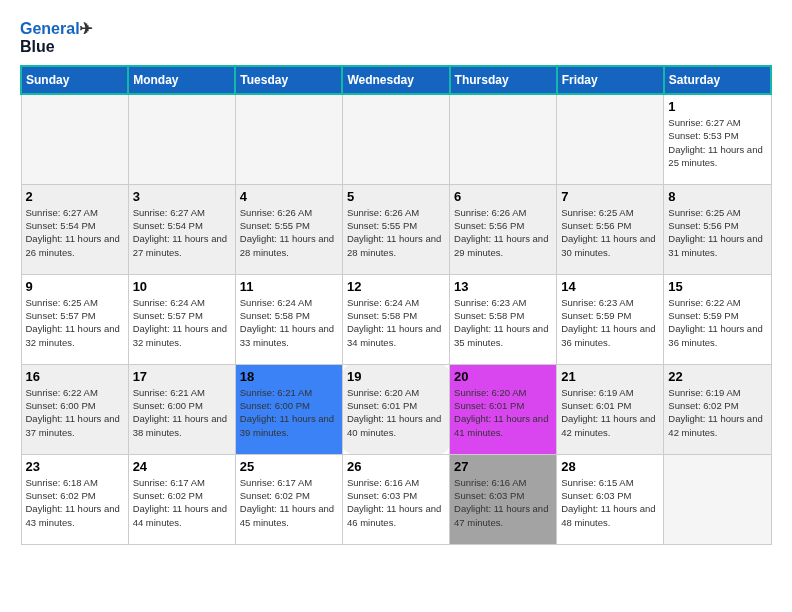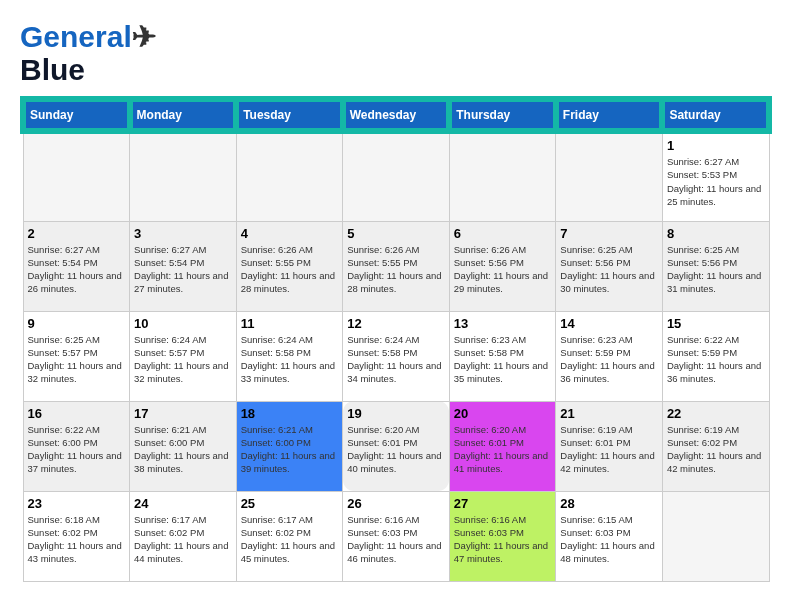--- a/index.html
+++ b/index.html
@@ -14,21 +14,21 @@
       display: flex;
       justify-content: space-between;
       align-items: flex-start;
       margin-bottom: 10px;
     }
     .logo {
       display: flex;
       align-items: center;
     }
     .logo-text {
-      font-size: 30px;
+      font-size: 16px;
       font-weight: bold;
       color: #333;
       line-height: 1.1;
     }
     .logo-text span {
       color: #1565c0;
     }
     .title-area {
       text-align: right;
     }
@@ -46,21 +46,21 @@
       border-collapse: collapse;
       font-size: 10.5px;
     }
     thead tr th {
       background-color: #1565c0;
       color: #fff;
       padding: 6px 4px;
       text-align: left;
       font-size: 12px;
       font-weight: bold;
-      border: 6px solid #14b8a6;
+      border: 2px solid #14b8a6;
     }
     tbody tr td {
       border: 1px solid #ccc;
       vertical-align: top;
       padding: 4px;
       width: calc(100% / 7);
       height: 90px;
     }
     tbody tr td.empty {
       background: #f9f9f9;
@@ -280,21 +280,21 @@
           <div class="day-info" style="white-space: pre-wrap;">Sunrise: 6:17 AM
 Sunset: 6:02 PM
 Daylight: 11 hours and 45 minutes.</div>
         </td>
         <td style="background-color: rgb(255, 255, 255);">
           <span class="day-num">26</span>
           <div class="day-info" style="white-space: pre-wrap;">Sunrise: 6:16 AM
 Sunset: 6:03 PM
 Daylight: 11 hours and 46 minutes.</div>
         </td>
-        <td style="background-color: #bef264;">
+        <td style="background-color: #a3a3a3;">
           <span class="day-num">27</span>
           <div class="day-info" style="white-space: pre-wrap;">Sunrise: 6:16 AM
 Sunset: 6:03 PM
 Daylight: 11 hours and 47 minutes.</div>
         </td>
         <td style="background-color: rgb(255, 255, 255); margin-top: 40px;">
           <span class="day-num">28</span>
           <div class="day-info" style="white-space: pre-wrap;">Sunrise: 6:15 AM
 Sunset: 6:03 PM
 Daylight: 11 hours and 48 minutes.</div>

